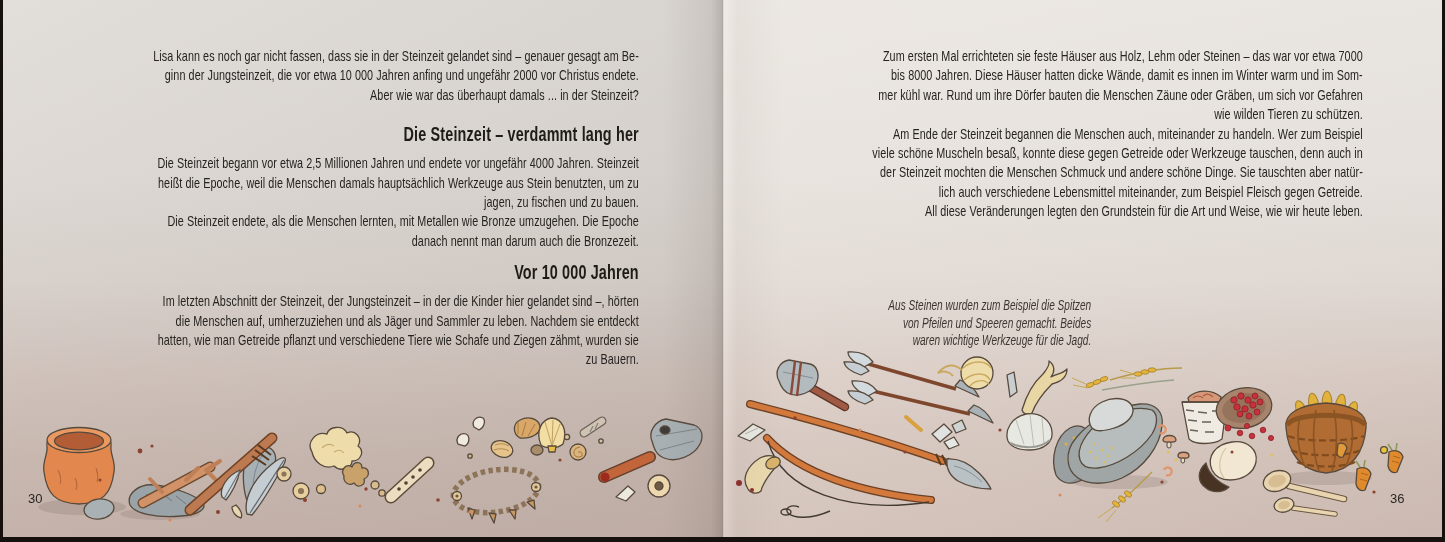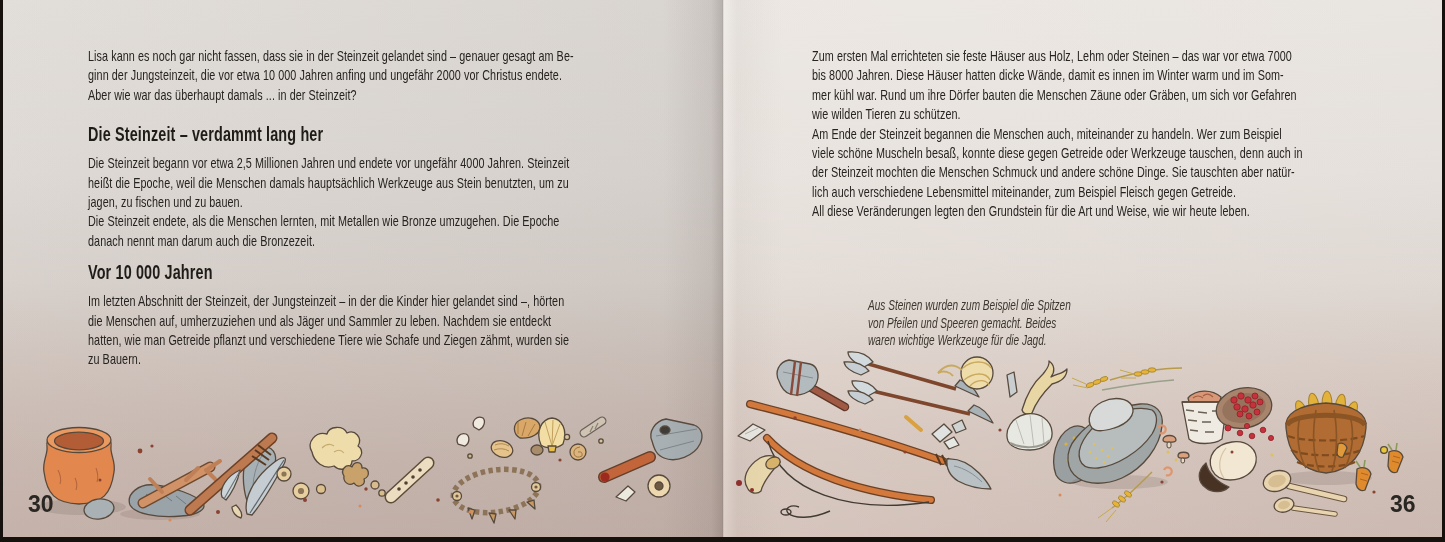--- a/index.html
+++ b/index.html
@@ -1,41 +1,42 @@
 <!DOCTYPE html>
 <html><head>
 <meta charset="utf-8">
 <style>
   html,body{margin:0;padding:0;background:#888;}
   .stage{
     position:relative;width:1445px;height:542px;overflow:hidden;
     background:linear-gradient(180deg,#e8e4e0 0%,#e4dfdb 32%,#ddd6d1 52%,#d5c8c1 68%,#cdbcb4 84%,#c9b6ae 100%);
     font-family:"Liberation Sans","DejaVu Sans",sans-serif;
     color:#262320;
+    text-align:right;
   }
   .left-tint{position:absolute;left:0;top:0;width:723px;height:100%;
     background:linear-gradient(to right,rgba(110,105,102,0.05),rgba(104,97,92,0.12));pointer-events:none;}
   .right-tint{position:absolute;left:723px;top:0;width:722px;height:100%;
     background:linear-gradient(to right,rgba(250,243,236,0.25),rgba(250,243,236,0.05));pointer-events:none;}
   .gutter{position:absolute;left:663px;top:0;width:120px;height:100%;pointer-events:none;
     background:linear-gradient(to right,rgba(110,98,92,0) 0%,rgba(108,96,90,0.12) 40%,rgba(88,76,70,0.26) 49.4%,rgba(70,60,55,0.35) 49.9%,rgba(255,252,248,0.18) 50.6%,rgba(120,108,100,0.06) 62%,rgba(120,108,100,0) 100%);}
   .edge{position:absolute;background:#16110d;}
   .edge.left{left:0;top:0;width:3px;height:100%;}
   .edge.right{right:0;top:0;width:3px;height:100%;}
   .edge.bottom{left:0;bottom:0;width:100%;height:5px;}
 
   .textcol{position:absolute;width:765px;transform:scaleX(0.72);transform-origin:0 0;}
   #left-text{left:88px;top:46px;}
   #right-text{left:812px;top:46px;}
   .body{font-size:15px;line-height:19.4px;white-space:pre-line;margin:0;letter-spacing:0.1px;}
   h2{font-size:20px;line-height:22px;margin:19px 0 8px 0;color:#1f1c18;letter-spacing:0.2px;}
   h2.second{margin-top:11px;}
   .caption{position:absolute;left:868px;top:297px;width:310px;transform:scaleX(0.72);transform-origin:0 0;
     font-style:italic;font-size:14px;line-height:17.6px;white-space:pre-line;color:#3b362f;}
-  .pagenum{position:absolute;font-size:23px;color:#2a2723;font-weight:bold;}
+  .pagenum{position:absolute;font-size:13px;color:#2a2723;}
   #pagenum-left{left:28px;top:491px;}
   #pagenum-right{left:1390px;top:491px;}
   svg .o{stroke:#574a3d;stroke-width:1.3;stroke-linejoin:round;stroke-linecap:round;}
 </style>
 </head>
 <body>
 
 <div class="stage">
   <div class="left-tint"></div>
   <div class="right-tint"></div>

